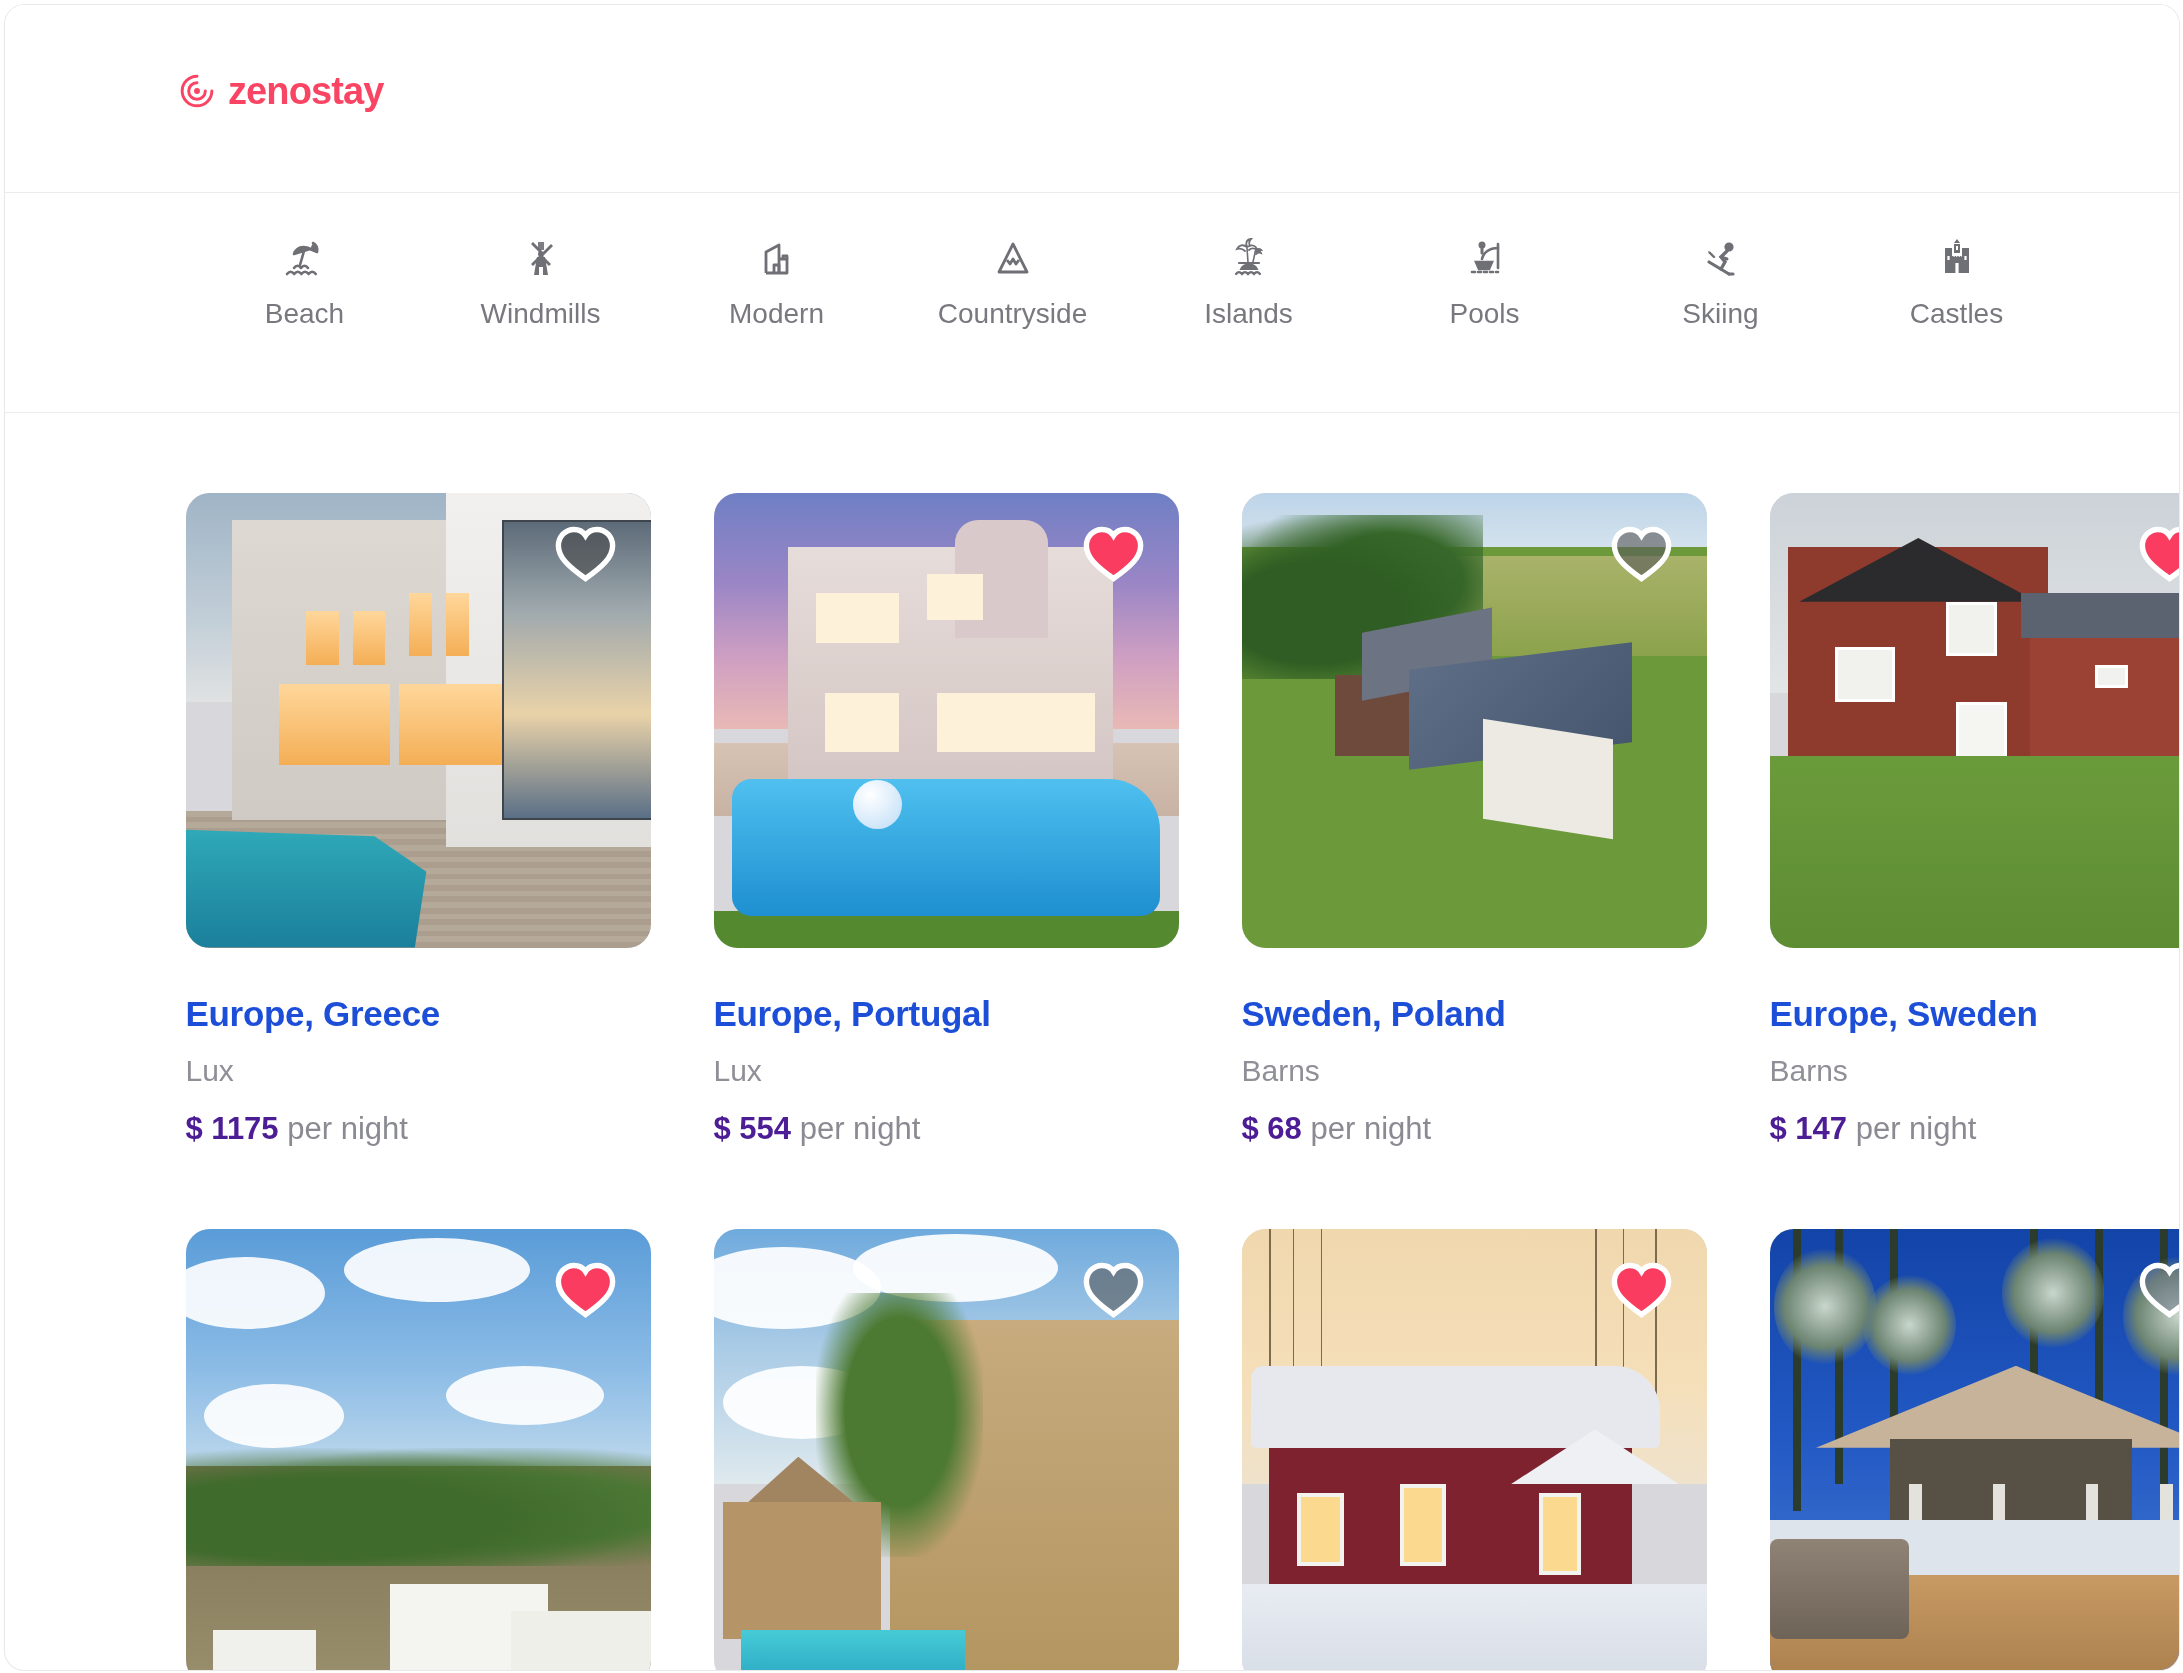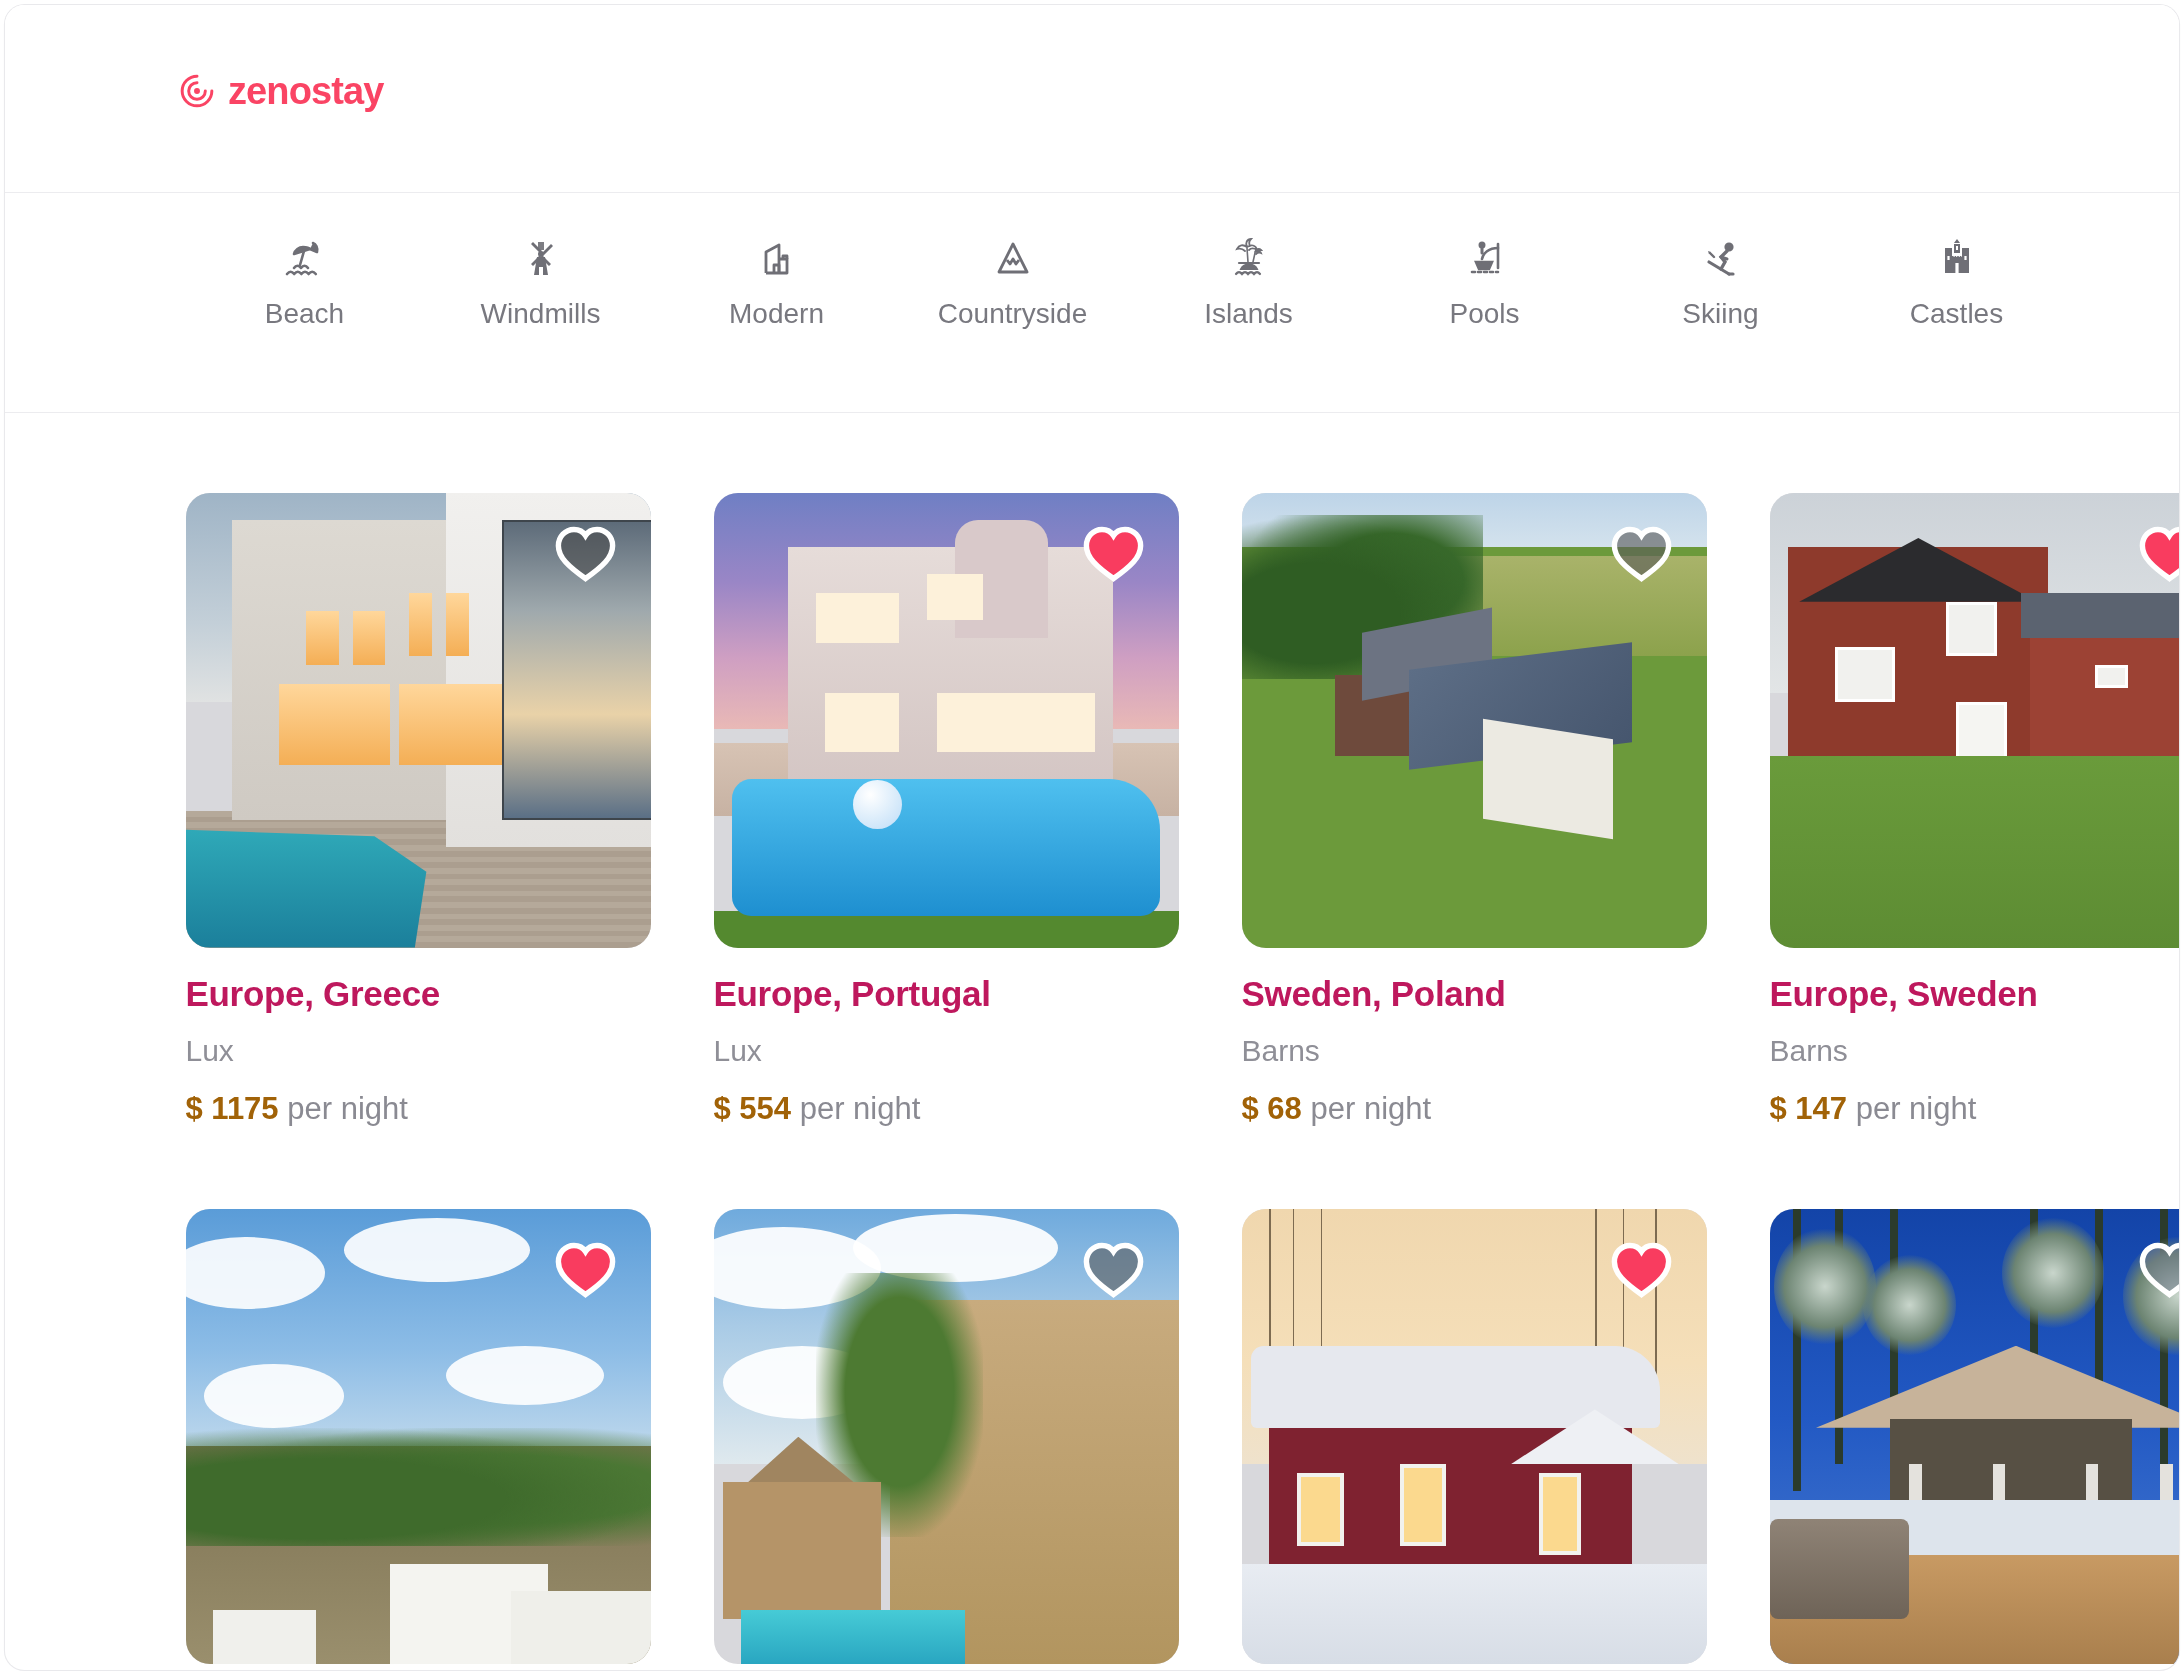--- a/index.html
+++ b/index.html
@@ -145,40 +145,40 @@
     right: 35px; top: 33px;
     width: 61px; height: 56px;
     z-index: 6;
     cursor: pointer;
   }
   .heart svg { width: 100%; height: 100%; display:block; }
 
   .card-title {
     font-size: 35px;
     font-weight: 700;
-    color: #be185d;
+    color: #1d4ed8;
     letter-spacing: -0.3px;
-    margin-top: 28px;
+    margin-top: 48px;
     line-height: 1.05;
     white-space: nowrap;
   }
   .card-cat {
     font-size: 30px;
     color: #8f8f97;
     margin-top: 24px;
     line-height: 1;
   }
   .card-price {
     font-size: 31px;
     color: #8a8a92;
     margin-top: 27px;
     line-height: 1;
     white-space: nowrap;
   }
-  .card-price b { color: #a16207; font-weight: 700; }
+  .card-price b { color: #4c1d95; font-weight: 700; }
 
   
   .sky { position:absolute; left:0; right:0; top:0; }
 
   
   .p1 .sky { height:46%; background:linear-gradient(180deg,#9fb4c6 0%,#c3cfd8 62%,#e0e2e2 100%); }
   .p1 .bldg { position:absolute; left:10%; top:6%; width:62%; height:66%; background:linear-gradient(180deg,#ddd9d2,#cfcac3); }
   .p1 .bldg2 { position:absolute; left:56%; top:0; width:46%; height:78%; background:linear-gradient(180deg,#f1f0ee,#e2e0dd); }
   .p1 .win { position:absolute; background:linear-gradient(180deg,#ffd79b,#f4ae55); }
   .p1 .glass { position:absolute; left:68%; top:6%; width:34%; height:66%;

